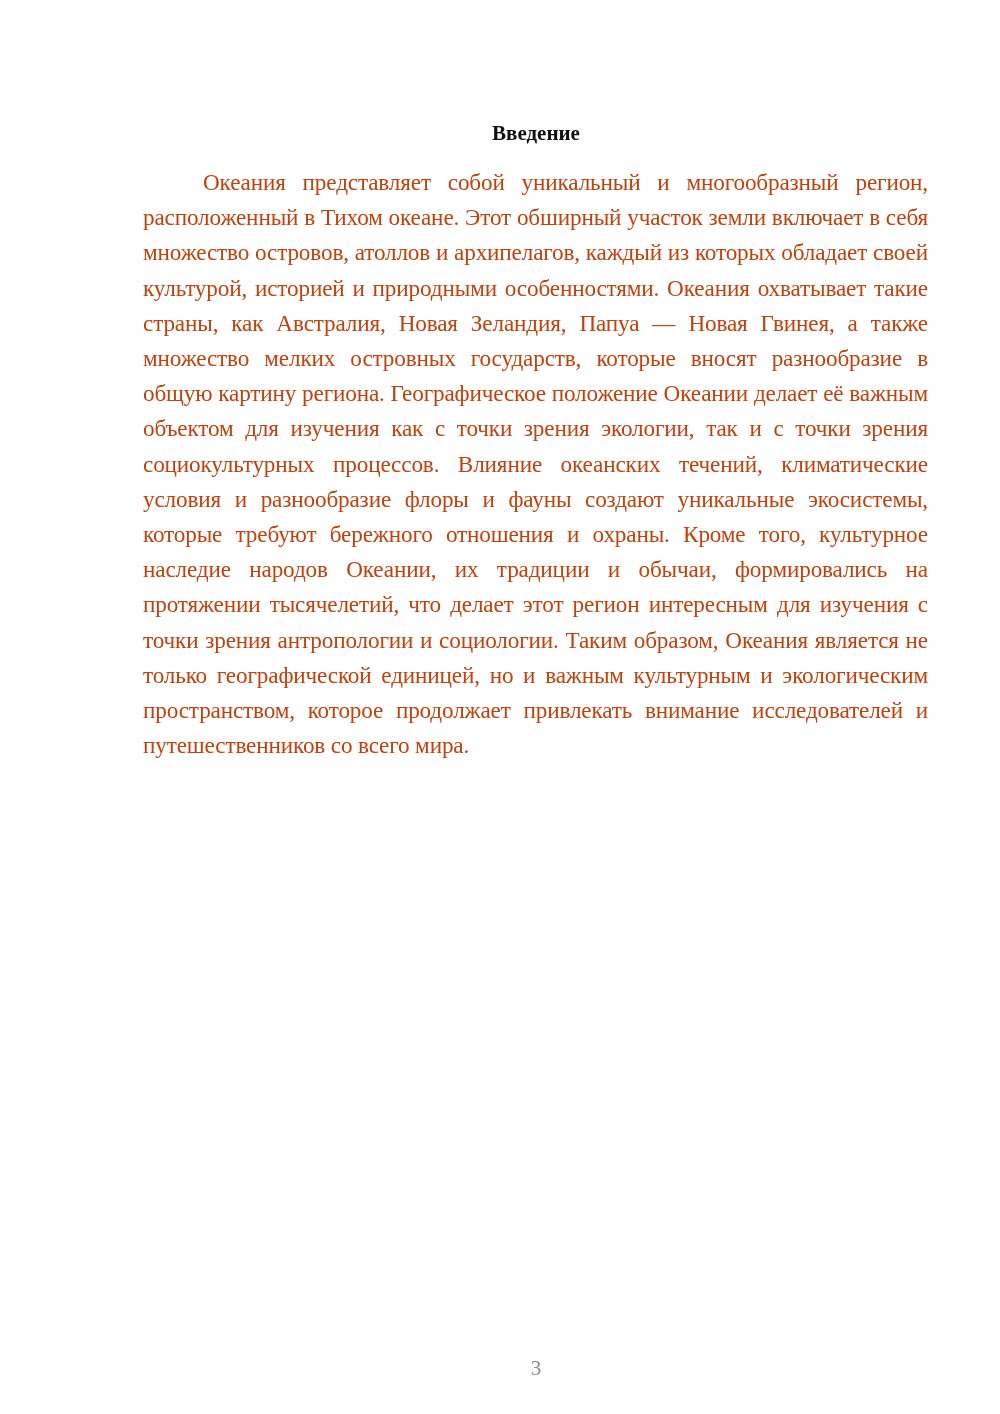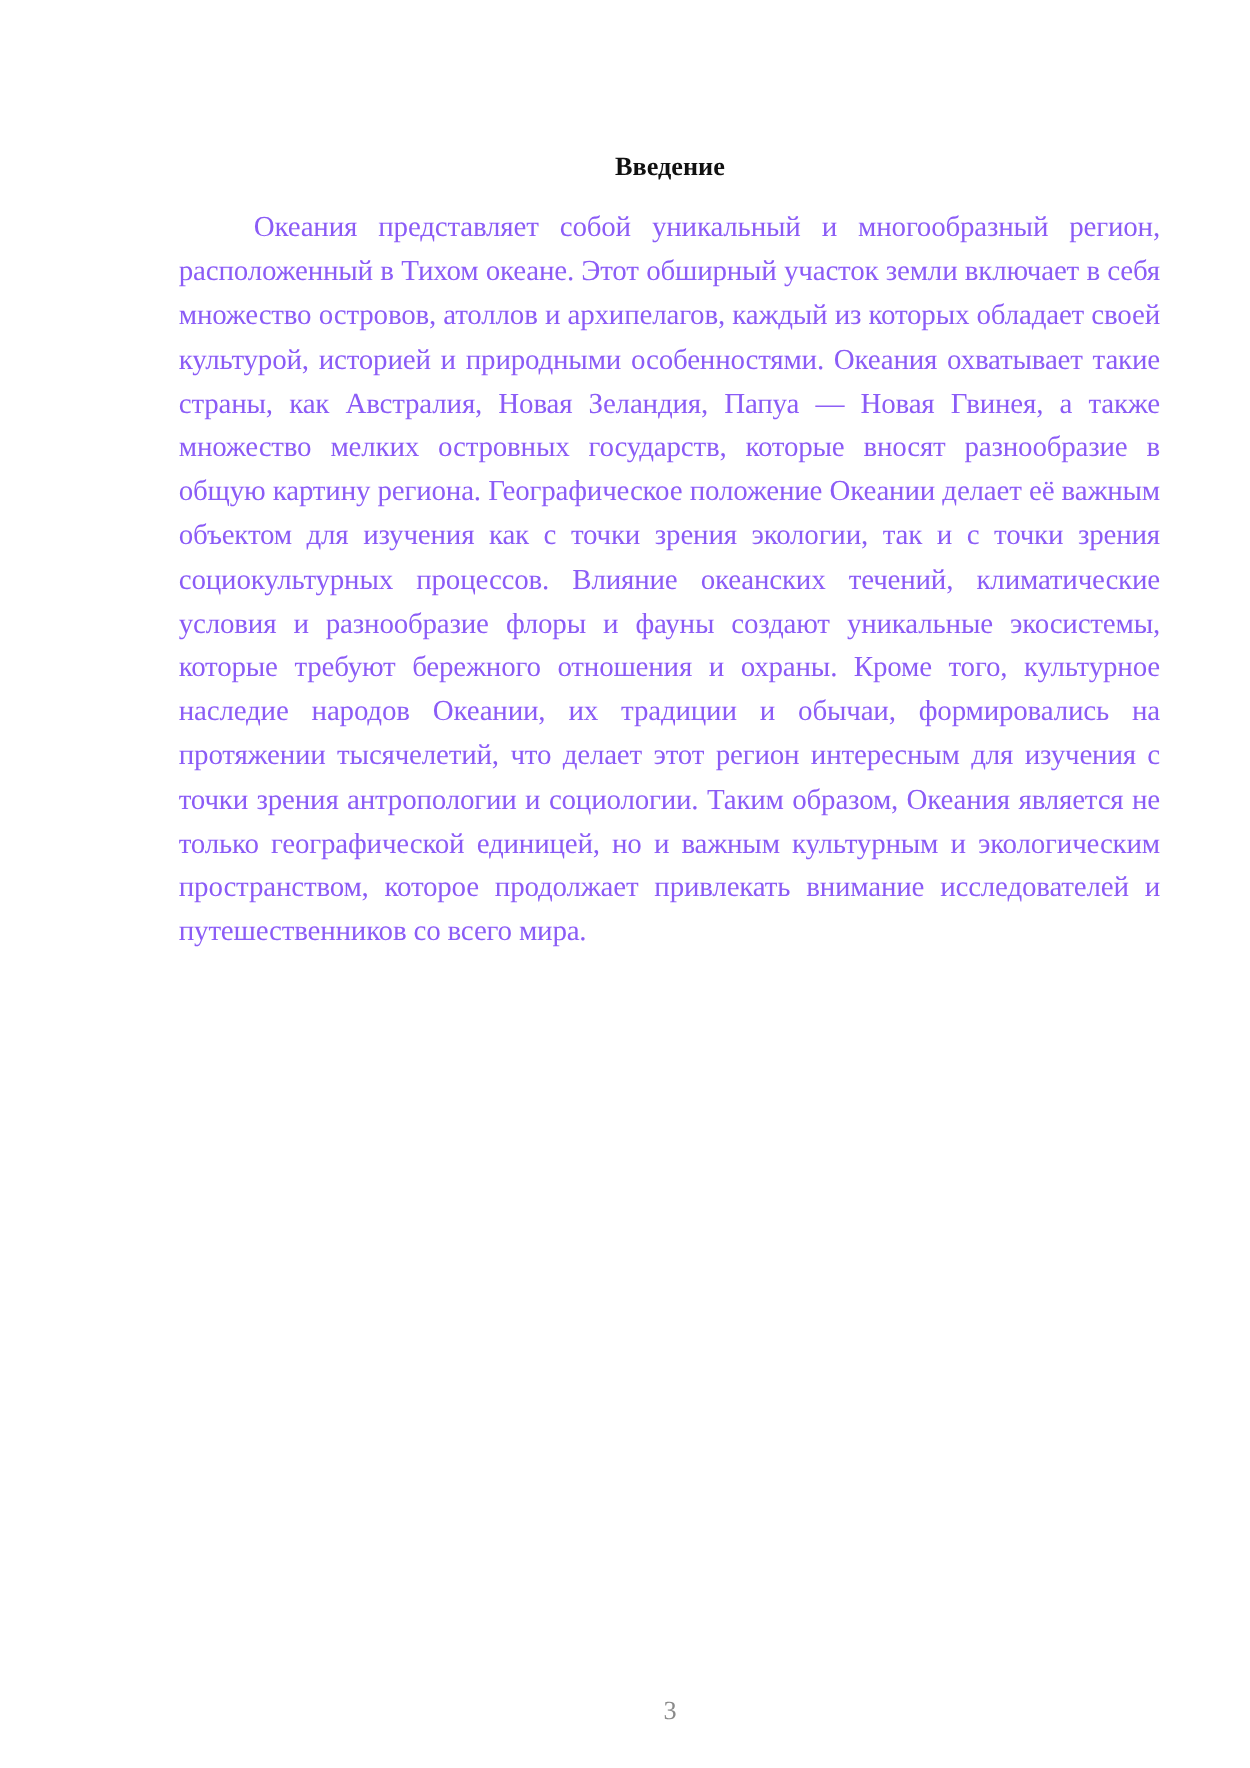--- a/index.html
+++ b/index.html
@@ -40,21 +40,21 @@
   .body-text {
     position: absolute;
     left: 143px;
     width: 785px;
     top: 143px;
     margin: 0;
     font-size: 23.2px;
     line-height: 35.2px;
     text-align: justify;
     text-indent: 60px;
-    color: #8b5cf6;
+    color: #c2410c;
     letter-spacing: -0.15px;
   }
   .page-number {
     position: absolute;
     left: 0;
     width: 1000px;
     top: 1333px;
     text-align: center;
     font-size: 21px;
     line-height: 26px;

